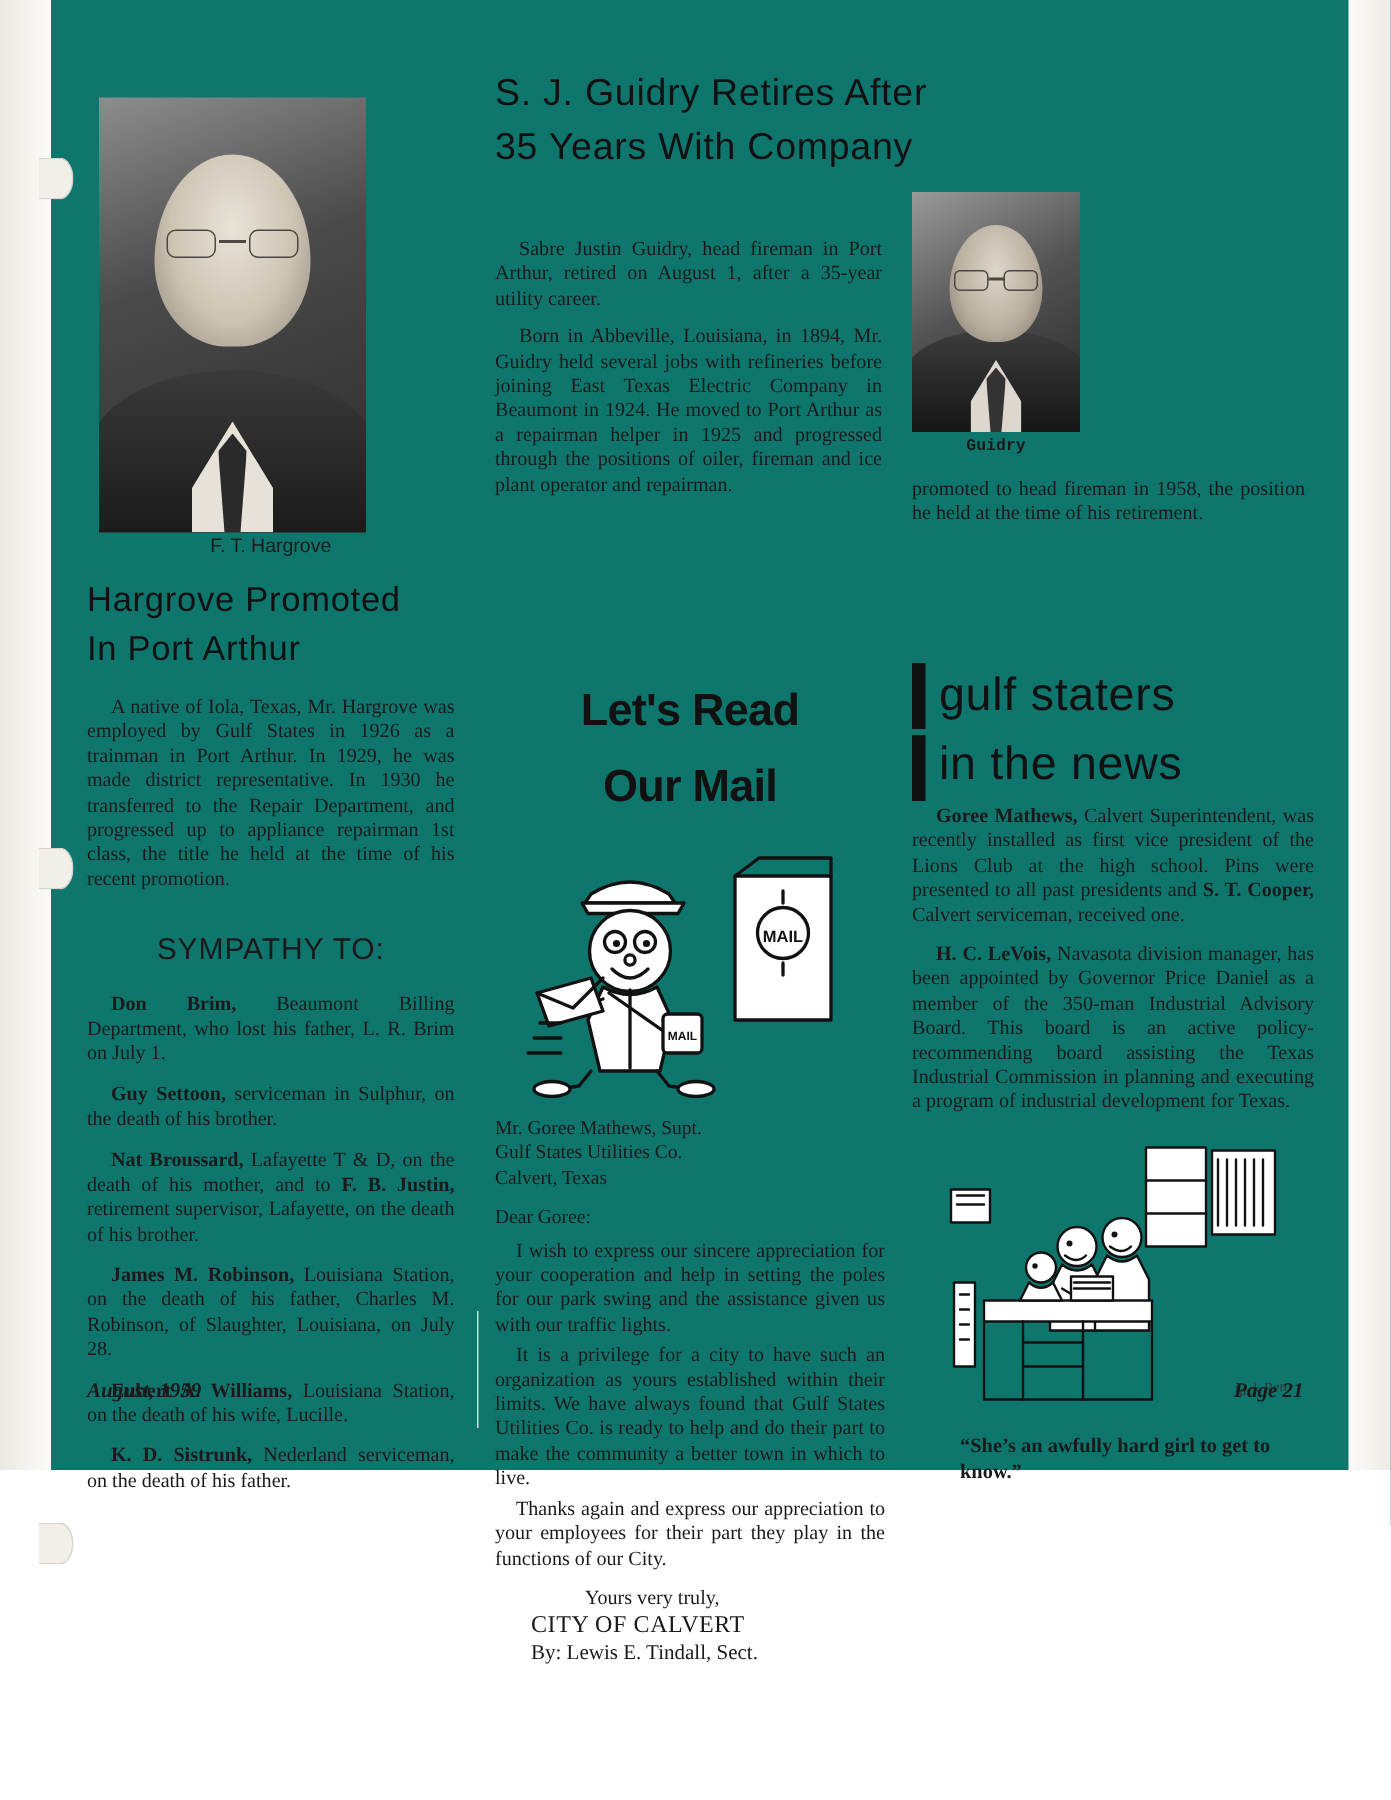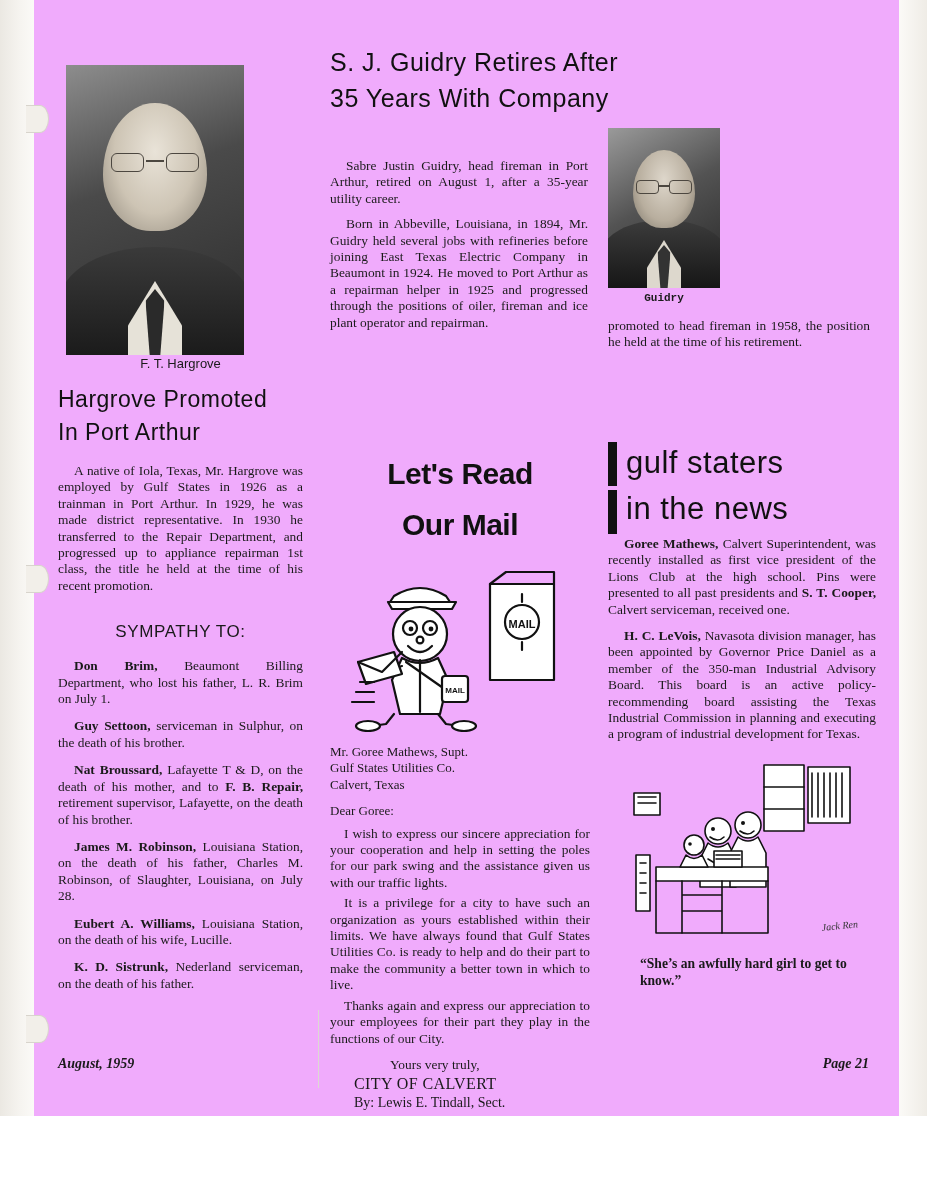--- a/index.html
+++ b/index.html
@@ -11,22 +11,22 @@
     width: 927px;
     height: 1200px;
     position: relative;
     font-family: "Liberation Serif", serif;
     color: #1a1a1a;
     overflow: hidden;
   }
   .page {
     position: absolute;
     left: 0; top: 0;
-    width: 927px; height: 1116px;
-    background: #f0abfc;
+    width: 927px; height: 980px;
+    background: #0f766e;
   }
   
   .page::before {
     content: "";
     position: absolute;
     left: 0; top: 0; bottom: 0; width: 34px;
     background: linear-gradient(to right, #ebe8e2 0%, #f6f4f0 60%, #fbfaf7 100%);
   }
   .page::after {
     content: "";
@@ -199,21 +199,21 @@
     position: absolute; left: 730px; top: 158px; width: 140px;
   }
   #guidry-col-b p { text-align: justify; }
   #guidry-wrap-rest {
     position: absolute; left: 608px; top: 318px; width: 262px;
   }
 
   
   #sympathy-head {
     font-family: "Liberation Sans", sans-serif;
-    font-size: 17px;
+    font-size: 20px;
     letter-spacing: 0.6px;
     text-align: center;
     margin: 28px 0 16px 0;
     font-weight: normal;
   }
   .sympathy-item { margin-bottom: 11px; }
 
   
   #mail-title {
     text-align: center;
@@ -361,21 +361,21 @@
 
     <div id="sympathy-head">SYMPATHY TO:</div>
 
     <p class="sympathy-item">
       <b>Don Brim,</b><span> Beaumont Billing Department, who lost his father, L. R. Brim on July 1.</span>
     </p>
     <p class="sympathy-item">
       <b>Guy Settoon,</b><span> serviceman in Sulphur, on the death of his brother.</span>
     </p>
     <p class="sympathy-item">
-      <b>Nat Broussard,</b><span> Lafayette T &amp; D, on the death of his mother, and to </span><b>F. B. Repair,</b><span> retirement supervisor, Lafayette, on the death of his brother.</span>
+      <b>Nat Broussard,</b><span> Lafayette T &amp; D, on the death of his mother, and to </span><b>F. B. Justin,</b><span> retirement supervisor, Lafayette, on the death of his brother.</span>
     </p>
     <p class="sympathy-item">
       <b>James M. Robinson,</b><span> Louisiana Station, on the death of his father, Charles M. Robinson, of Slaughter, Louisiana, on July 28.</span>
     </p>
     <p class="sympathy-item">
       <b>Eubert A. Williams,</b><span> Louisiana Station, on the death of his wife, Lucille.</span>
     </p>
     <p class="sympathy-item">
       <b>K. D. Sistrunk,</b><span> Nederland serviceman, on the death of his father.</span>
     </p>

